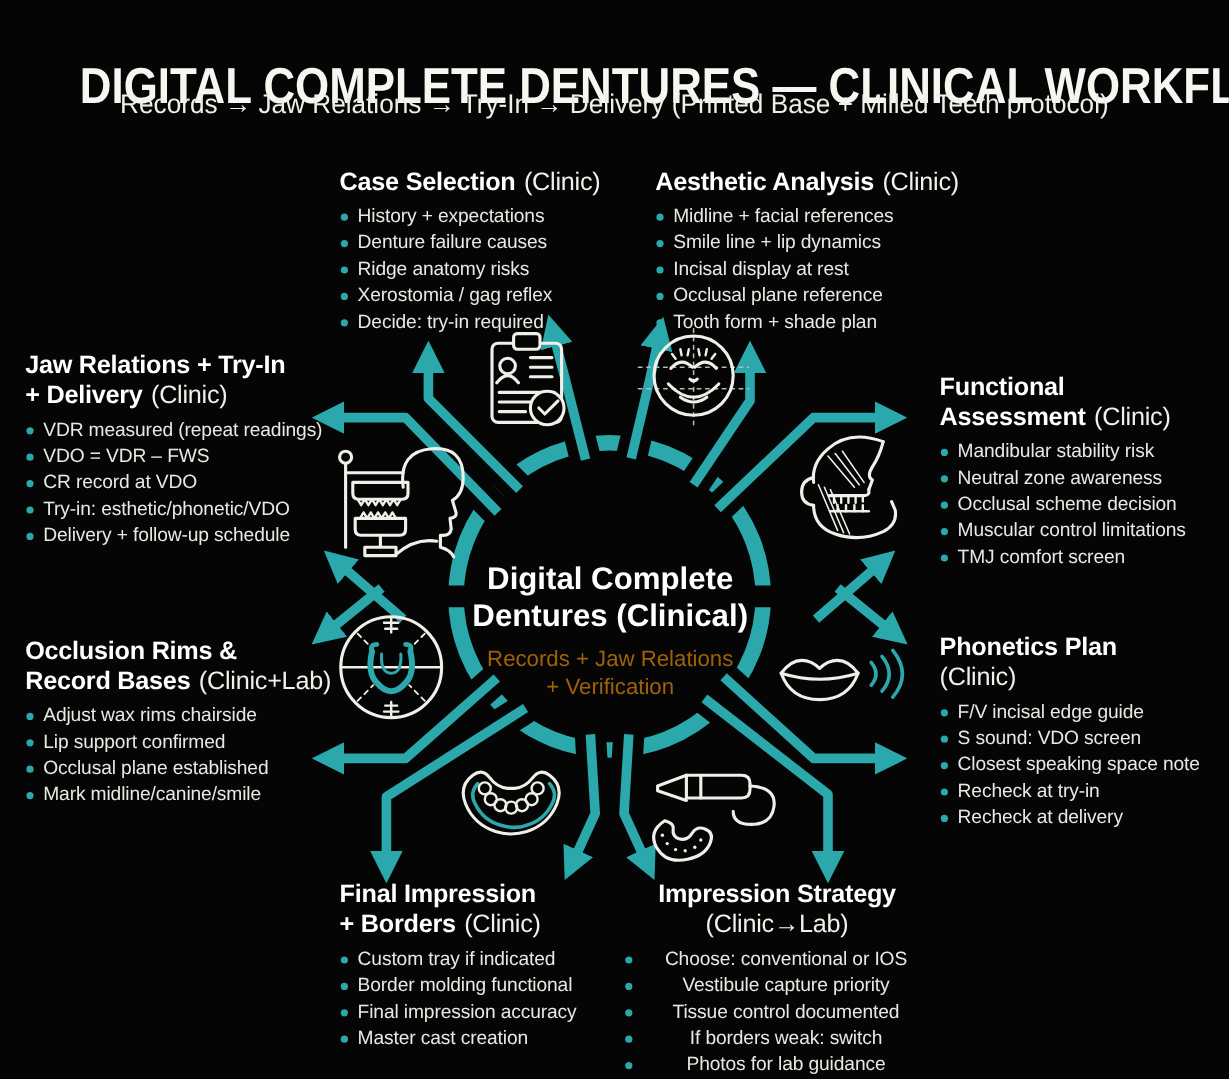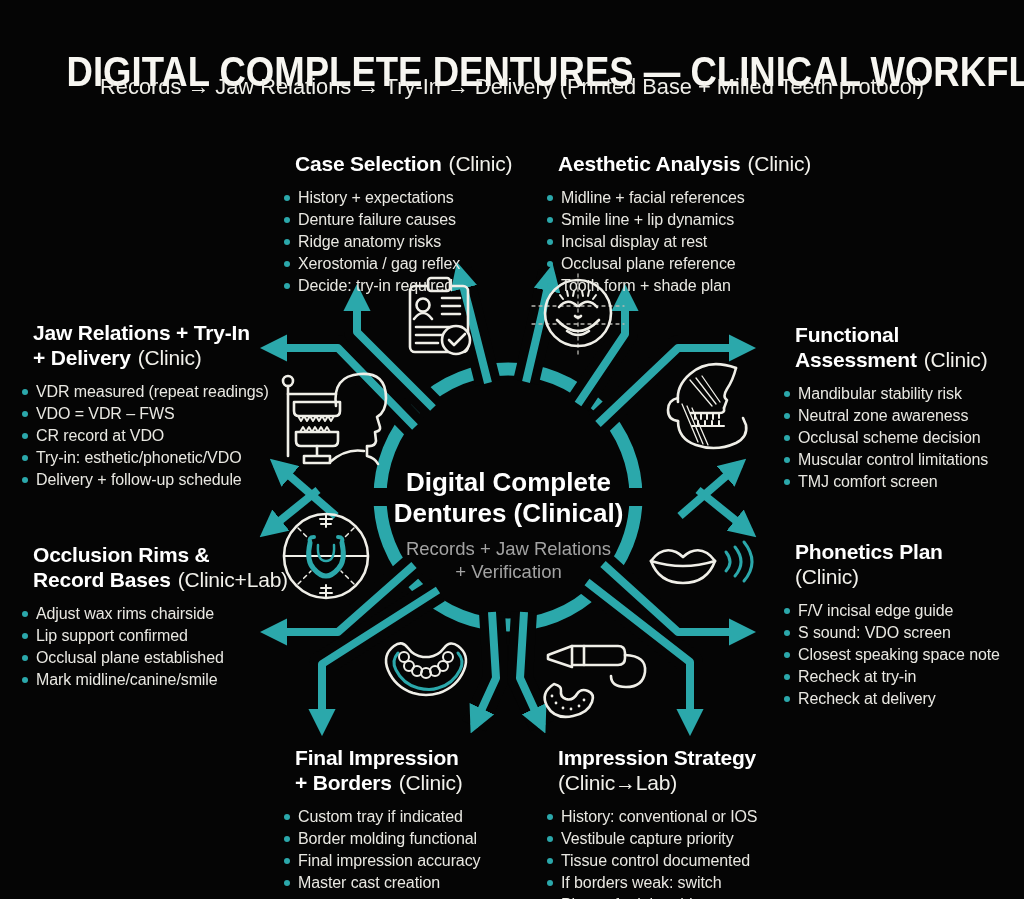--- a/index.html
+++ b/index.html
@@ -15,40 +15,40 @@
     font-size:42px;font-weight:bold;color:#f7f6f1;letter-spacing:0;
     transform:scaleX(.87);transform-origin:center;white-space:nowrap;
   }
   .subtitle{
     position:absolute;top:74px;left:0;width:1024px;text-align:center;
     font-size:22.5px;color:#efeee8;transform:scaleX(.97);transform-origin:center;white-space:nowrap;
   }
   
   .hub{position:absolute;left:368px;top:467px;width:281px;text-align:center;}
   .hub h3{margin:0;font-size:26px;line-height:31px;color:#fff;font-weight:bold;white-space:pre;}
-  .hub p{margin:8px 0 0;font-size:18.5px;line-height:23px;color:#a3a3a3;white-space:pre;}
+  .hub p{margin:8px 0 0;font-size:18.5px;line-height:23px;color:#a16207;white-space:pre;}
   
   .sec{position:absolute;}
   .sec h2{
-    margin:12px;font-size:21px;line-height:25px;font-weight:bold;color:#ffffff;
+    margin:0;font-size:21px;line-height:25px;font-weight:bold;color:#ffffff;
     white-space:pre;letter-spacing:-.2px;
   }
   .sec h2 .tag{font-weight:normal;color:#f1f0ea;margin-left:7px;}
   .sec.tag-block h2 .tag{display:block;margin-left:0;}
   .sec ul{list-style:none;margin:7px 0 0;padding:0;font-size:16px;line-height:19.5px;letter-spacing:-.1px;}
   .sec li{position:relative;padding-left:15px;margin-bottom:2.5px;color:#e9e8e2;}
   .sec li .dot{position:absolute;left:1px;top:7px;width:6px;height:6px;border-radius:50%;background:#2ba8ab;}
   #sec-case-selection{left:283px;top:139px;width:240px;}
   #sec-aesthetic-analysis{left:546px;top:139px;width:255px;}
-  #sec-jaw-relations{left:21px;top:308px;width:258px;}
+  #sec-jaw-relations{left:21px;top:292px;width:258px;}
   #sec-functional-assessment{left:783px;top:310px;width:236px;}
   #sec-occlusion-rims{left:21px;top:530px;width:258px;}
   #sec-phonetics-plan{left:783px;top:527px;width:238px;}
   #sec-final-impression{left:283px;top:733px;width:245px;}
-  #sec-impression-strategy{left:546px;top:733px;width:255px;}
+  #sec-impression-strategy{left:520px;top:733px;width:255px;text-align:center;}
 </style>
 </head>
 <body>
 
 <svg class="stage" viewBox="0 0 1024 899" aria-hidden="true">
   <defs>
     <marker id="ah" viewBox="0 0 10 10" refX="7" refY="5" markerWidth="3.4" markerHeight="3.4" orient="auto">
       <path d="M0,0 L10,5 L0,10 z" fill="#2ba8ab"></path>
     </marker>
   </defs>
@@ -287,19 +287,19 @@
       <li><span class="dot"></span><span>Custom tray if indicated</span></li>
       <li><span class="dot"></span><span>Border molding functional</span></li>
       <li><span class="dot"></span><span>Final impression accuracy</span></li>
       <li><span class="dot"></span><span>Master cast creation</span></li>
     </ul>
 </section>
 
 <section class="sec tag-block" id="sec-impression-strategy">
   <h2><span>Impression Strategy</span><span class="tag">(Clinic→Lab)</span></h2>
   <ul>
-      <li><span class="dot"></span><span>History: conventional or IOS</span></li>
+      <li><span class="dot"></span><span>Choose: conventional or IOS</span></li>
       <li><span class="dot"></span><span>Vestibule capture priority</span></li>
       <li><span class="dot"></span><span>Tissue control documented</span></li>
       <li><span class="dot"></span><span>If borders weak: switch</span></li>
       <li><span class="dot"></span><span>Photos for lab guidance</span></li>
     </ul>
 </section>
 
 </body></html>

